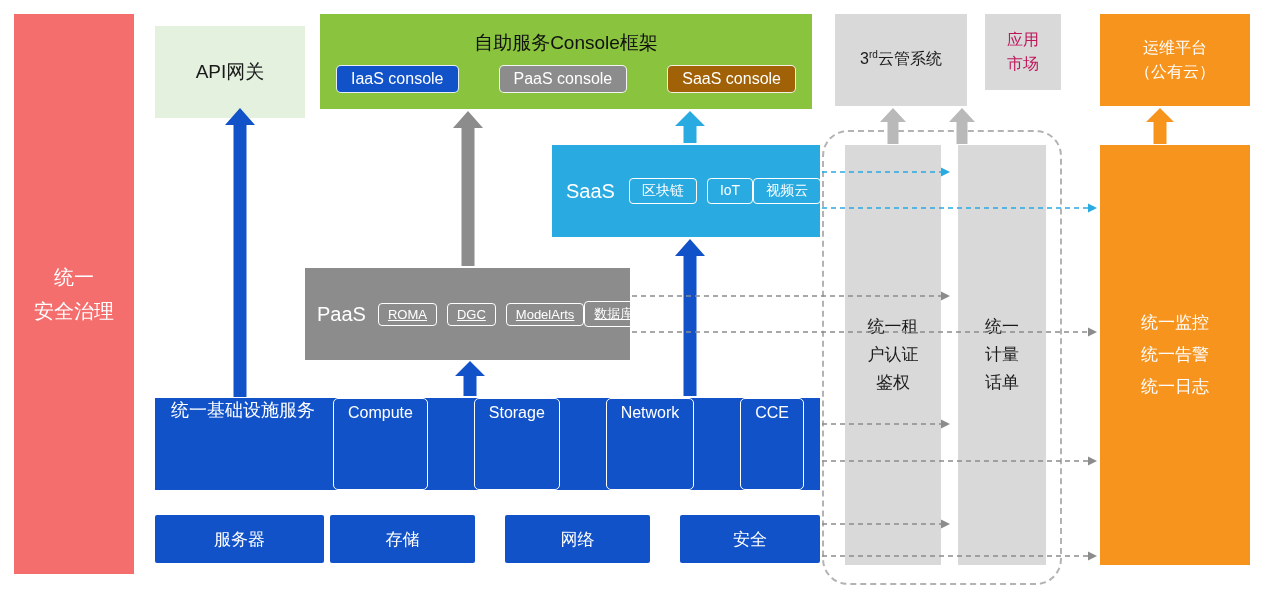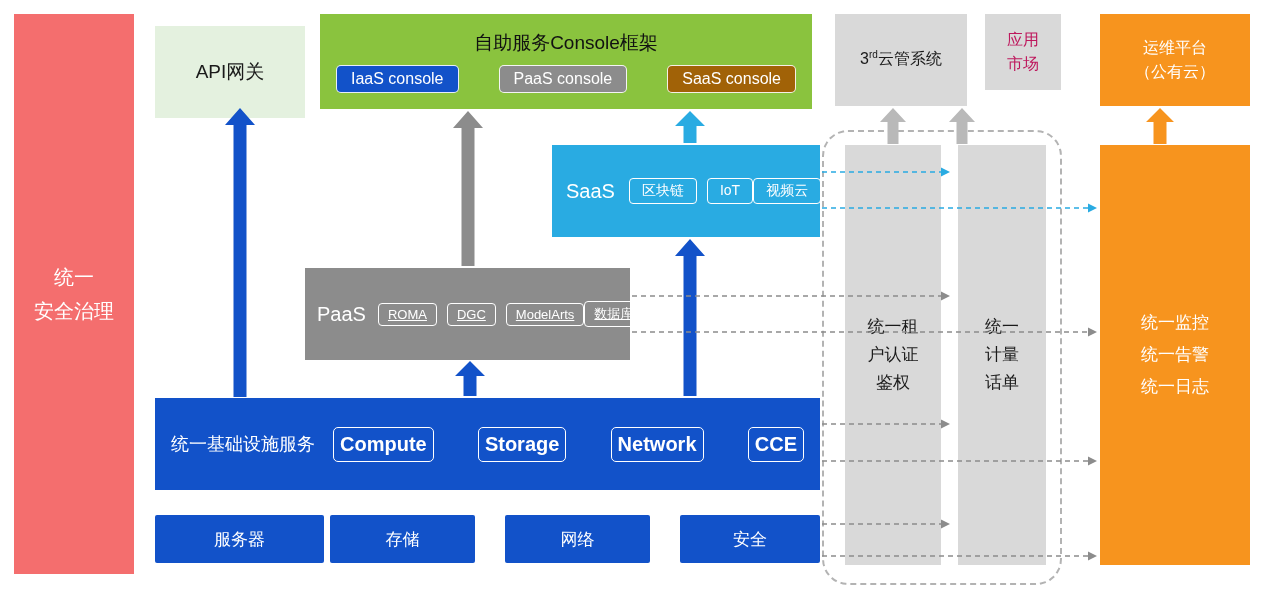--- a/index.html
+++ b/index.html
@@ -27,24 +27,24 @@
 
   .layer-label { color:#fff; font-size:20px; }
   .chip-grid { display:flex; flex-direction:row; flex:1; align-items:center; }
   .chip-row { display:flex; gap:10px; justify-content:center; }
   .chip { border:1.5px solid #fff; color:#fff; border-radius:4px; font-size:14px; padding:3px 12px; white-space:nowrap; }
 
   #saas-box { left:552px; top:145px; width:268px; height:92px; background:#29abe2; display:flex; align-items:center; padding:0 14px; gap:14px; }
   #paas-box { left:305px; top:268px; width:325px; height:92px; background:#8c8c8c; display:flex; align-items:center; padding:0 12px; gap:12px; }
   #paas-box .chip { font-size:13px; padding:3px 9px;text-decoration:underline; }
 
-  #infra-box { left:155px; top:398px; width:665px; height:92px; background:#1252c9; display:flex; align-items:center; padding:0 16px; gap:18px; }
+  #infra-box { left:155px; top:398px; width:665px; height:92px; background:#1252c9; display:flex; padding:0 16px; gap:18px; }
   #infra-box .label { color:#fff; font-size:18px; white-space:nowrap; }
   #infra-box .chip-row { flex:1; justify-content:space-between; gap:18px; }
-  #infra-box .chip { font-size:20px; padding:5px 6px; border-radius:5px;font-weight:bold; }
+  #infra-box .chip { font-size:16px; padding:5px 14px; border-radius:5px; }
 
   .hw-box { top:515px; height:48px; background:#1252c9; color:#fff; font-size:17px; border-radius:2px; }
   #hw-0 { left:155px; width:169px; }
   #hw-1 { left:330px; width:145px; }
   #hw-2 { left:505px; width:145px; }
   #hw-3 { left:680px; width:140px; }
 
   #dashed-wrap { left:822px; top:130px; width:240px; height:455px; border:2px dashed #b3b3b3; border-radius:26px; }
   #auth-col { left:845px; top:145px; width:96px; height:420px; background:#d9d9d9; color:#1a1a1a; font-size:17px; line-height:1.65; }
   #meter-col { left:958px; top:145px; width:88px; height:420px; background:#d9d9d9; color:#1a1a1a; font-size:17px; line-height:1.65; }

